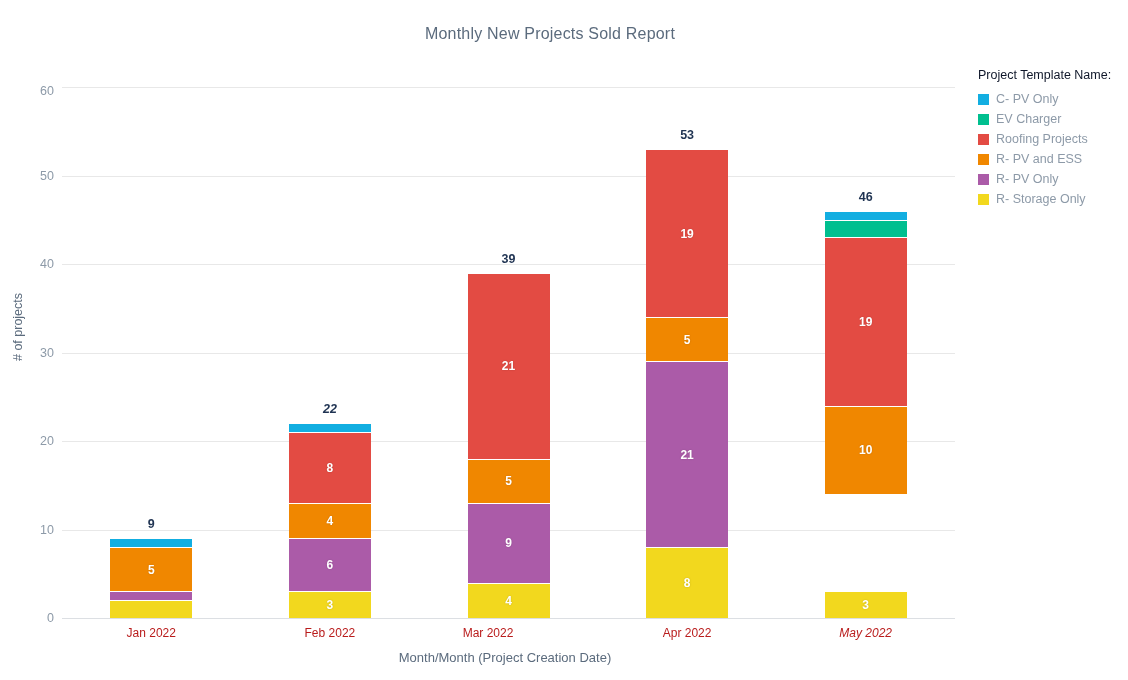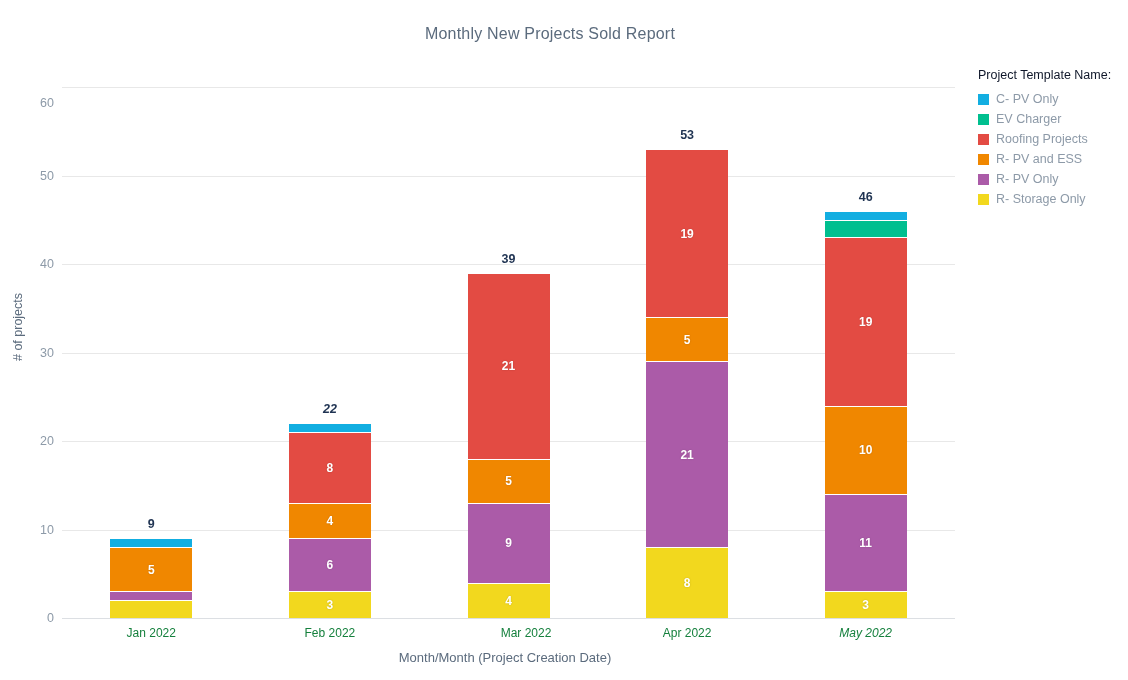--- a/index.html
+++ b/index.html
@@ -83,21 +83,21 @@
     white-space: nowrap;
   }
 
   
   .x-tick-label {
     position: absolute;
     top: 626px;
     width: 140px;
     text-align: center;
     font-size: 12px;
-    color: #15803d;
+    color: #b91c1c;
     transform: translateX(-70px);
     white-space: nowrap;
   }
   .x-axis-title {
     position: absolute;
     left: 0;
     top: 650px;
     width: 1010px;
     text-align: center;
     font-size: 13px;
@@ -177,21 +177,21 @@
   <div class="chart-title">Monthly New Projects Sold Report</div>
 
   <div class="y-axis-title"># of projects</div>
   <div class="y-axis-labels" id="y-axis-labels">
       <div class="y-tick-label" style="top: 531px;">0</div>
       <div class="y-tick-label" style="top: 442.5px;">10</div>
       <div class="y-tick-label" style="top: 354px;">20</div>
       <div class="y-tick-label" style="top: 265.5px;">30</div>
       <div class="y-tick-label" style="top: 177px;">40</div>
       <div class="y-tick-label" style="top: 88.5px;">50</div>
-      <div class="y-tick-label" style="top: 16px; text-align: right;">60</div>
+      <div class="y-tick-label" style="top: 4px; text-align: right;">60</div>
     </div>
 
   <div class="plot-area" id="plot-area">
       <div class="gridline baseline" style="top: 531px;"></div>
       <div class="gridline" style="top: 442.5px;"></div>
       <div class="gridline" style="top: 354px;"></div>
       <div class="gridline" style="top: 265.5px;"></div>
       <div class="gridline" style="top: 177px;"></div>
       <div class="gridline" style="top: 88.5px;"></div>
       <div class="gridline" style="top: 0px;"></div>
@@ -247,39 +247,36 @@
         </div>
         <div class="segment" style="bottom: 300.9px; height: 168.15px; background: rgb(227, 75, 67);">
           <span class="segment-label">19</span>
         </div>
         <div class="total-label" style="bottom: 476.05px;">53</div>
       </div>
       <div class="bar-group" style="left: 762.7px; width: 82px; height: 531px;">
         <div class="segment" style="bottom: 0px; height: 26.55px; background: rgb(242, 216, 30);">
           <span class="segment-label">3</span>
         </div>
-        <div class="segment" style="bottom: 26.55px; height: 97.35px; background: rgb(171, 91, 168);">
-          <span class="segment-label">11</span>
-        </div>
         <div class="segment" style="bottom: 123.9px; height: 88.5px; background: rgb(240, 135, 0);">
           <span class="segment-label">10</span>
         </div>
         <div class="segment" style="bottom: 212.4px; height: 168.15px; background: rgb(227, 75, 67);">
           <span class="segment-label">19</span>
         </div>
         <div class="segment" style="bottom: 380.55px; height: 17.7px; background: rgb(0, 191, 143);"></div>
         <div class="segment" style="bottom: 398.25px; height: 8.85px; background: rgb(18, 174, 225);"></div>
         <div class="total-label" style="bottom: 414.1px;">46</div>
       </div>
     </div>
 
   <div id="x-axis-labels">
       <div class="x-tick-label" style="left: 151.3px;">Jan 2022</div>
       <div class="x-tick-label" style="left: 329.9px;">Feb 2022</div>
-      <div class="x-tick-label" style="left: 526px;">Mar 2022</div>
+      <div class="x-tick-label" style="left: 488px;">Mar 2022</div>
       <div class="x-tick-label" style="left: 687.1px;">Apr 2022</div>
       <div class="x-tick-label" style="left: 865.7px; font-style: italic;">May 2022</div>
     </div>
   <div class="x-axis-title">Month/Month (Project Creation Date)</div>
 
   <div class="legend">
     <div class="legend-title">Project Template Name:</div>
     <div id="legend-items">
         <div class="legend-item">
           <span class="legend-swatch" style="background: rgb(18, 174, 225);"></span>

